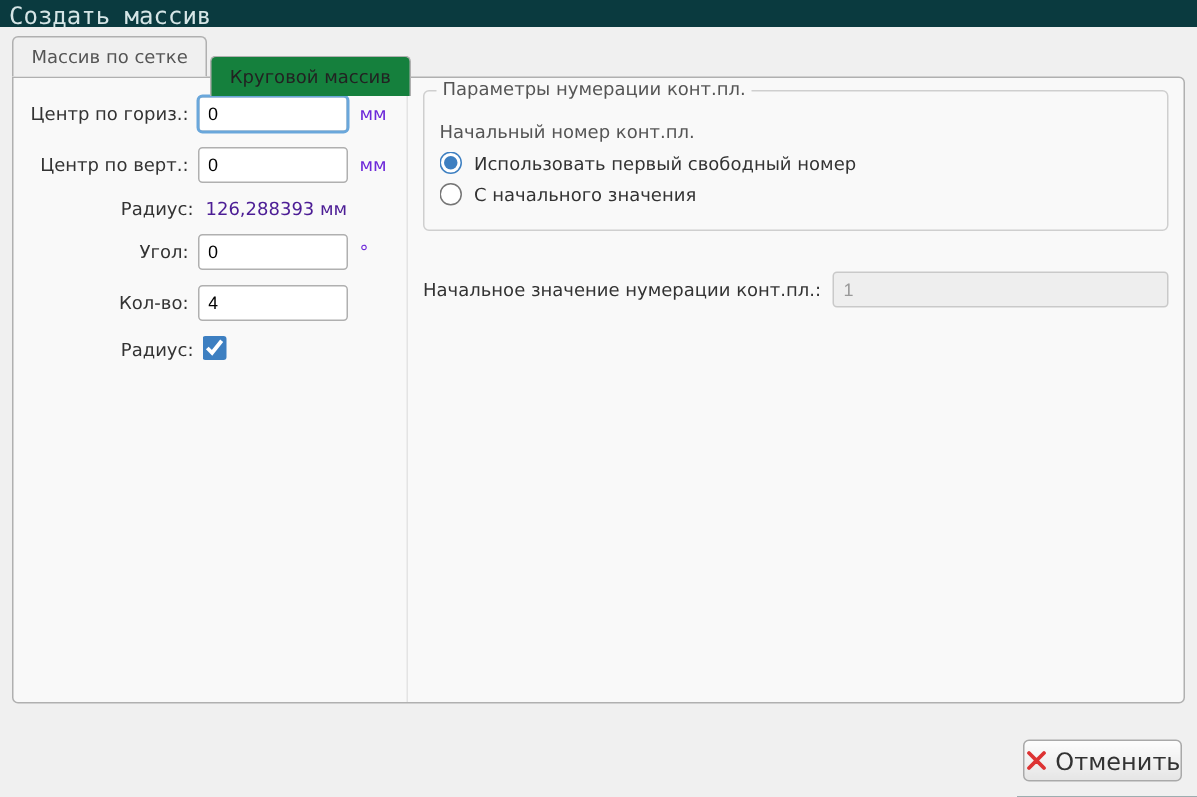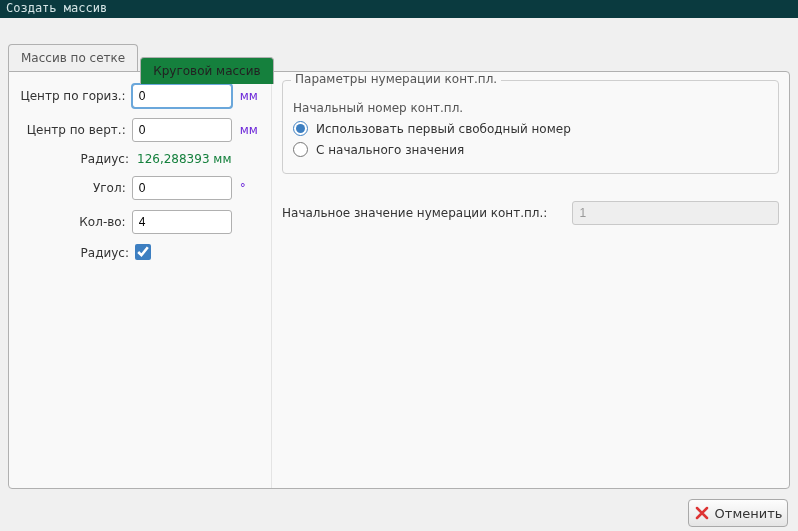--- a/index.html
+++ b/index.html
@@ -10,21 +10,21 @@
   width: 798px;
   height: 531px;
   overflow: hidden;
   color: #333;
 }
 .titlebar {
   height: 18px;
   background: #0a3a3f;
   color: #d5e5e6;
   font-family: monospace;
-  font-size: 12px;
+  font-size: 16px;
   padding: 1px 6px;
 }
 .window {
   background: #f0f0f0;
   height: 513px;
   width: 798px;
   display: flex;
   flex-direction: column;
 }
 .content {
@@ -38,21 +38,20 @@
 }
 .tab {
   border: 1px solid #b0b0b0;
   border-bottom: none;
   padding: 6px 12px;
   background: #f0f0f0;
   border-radius: 4px 4px 0 0;
   margin-right: 2px;
   cursor: pointer;
   color: #555;
-  margin-top: 20px;
 }
 .tab.active {
   background: #15803d;
   color: #222;
   position: relative;
   top: 13px;
 }
 .tab-body {
   border: 1px solid #b0b0b0;
   border-radius: 0 4px 4px 4px;
@@ -89,21 +88,21 @@
   outline-offset: -1px;
   background: #fff;
 }
 .form-input.focus::selection { background:#3d7fc1; color:#fff;}
 .unit {
   width: 30px;
   padding-left: 8px;
   color: #6d28d9;
 }
 .static-val {
-  color: #15803d;
+  color: #4c1d95;
   padding-left: 2px;
 }
 .cb-wrap {
   width: 20px;
   height: 18px;
   display: inline-block;
 }
 input[type=checkbox] {
   width: 16px; height: 16px; accent-color: #3d7fc1;
 }
@@ -131,21 +130,21 @@
   display: flex;
   align-items: center;
   margin: 6px 0;
 }
 input[type=radio] {
   width: 15px; height: 15px; accent-color: #3d7fc1; margin-right: 8px;
 }
 .start-row {
   display: flex;
   align-items: center;
-  gap: 25px;
+  gap: 8px;
 }
 .start-input {
   flex: 1;
   height: 24px;
   border: 1px solid #c9c9c9;
   border-radius: 3px;
   padding: 2px 6px;
   background: #eeeeee;
   color: #999;
   font-size: 12px;
@@ -160,21 +159,21 @@
   min-width: 100px;
   height: 28px;
   border: 1px solid #a9a9a9;
   border-radius: 4px;
   background: linear-gradient(#fdfdfd,#e5e5e5);
   display: flex;
   align-items: center;
   justify-content: center;
   gap: 5px;
   cursor: pointer;
-  font-size: 13px;
+  font-size: 16px;
   color: #333;
 }
 .btn.primary {
   outline: 2px solid #7db0dd;
   outline-offset: 0;
 }
 .icon { width: 16px; height: 16px; display: inline-block; }
 .ok-underline { text-decoration: underline; text-decoration-color: #555; }
 </style>
 </head>

